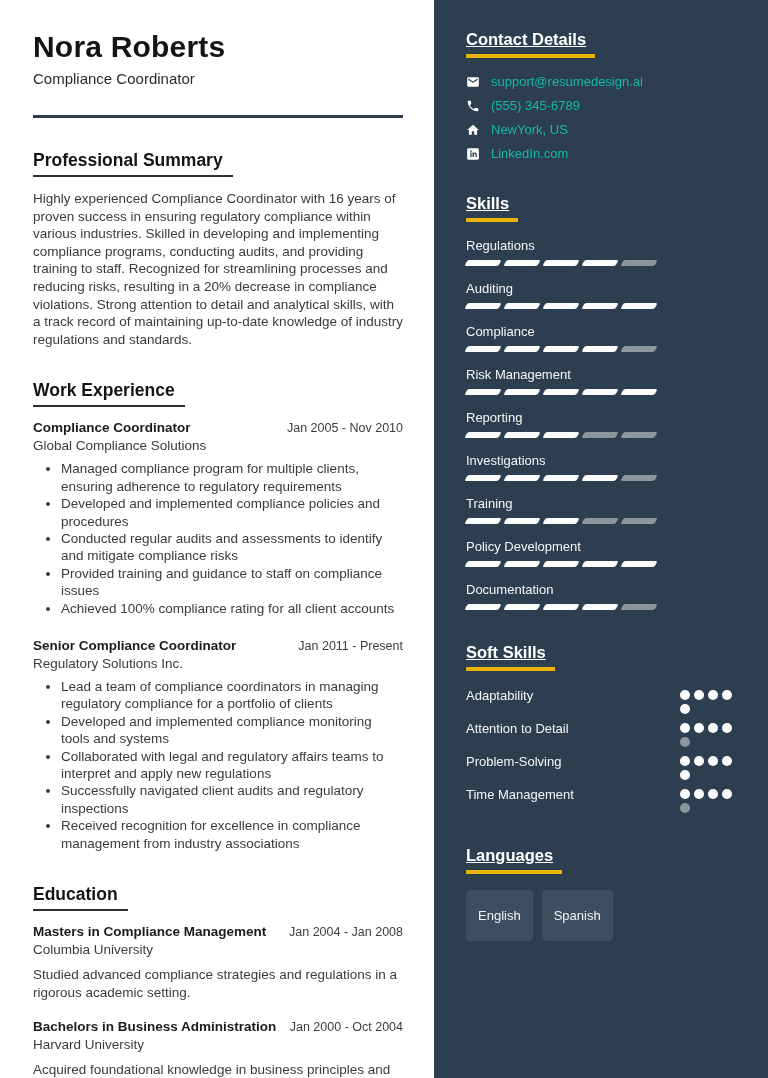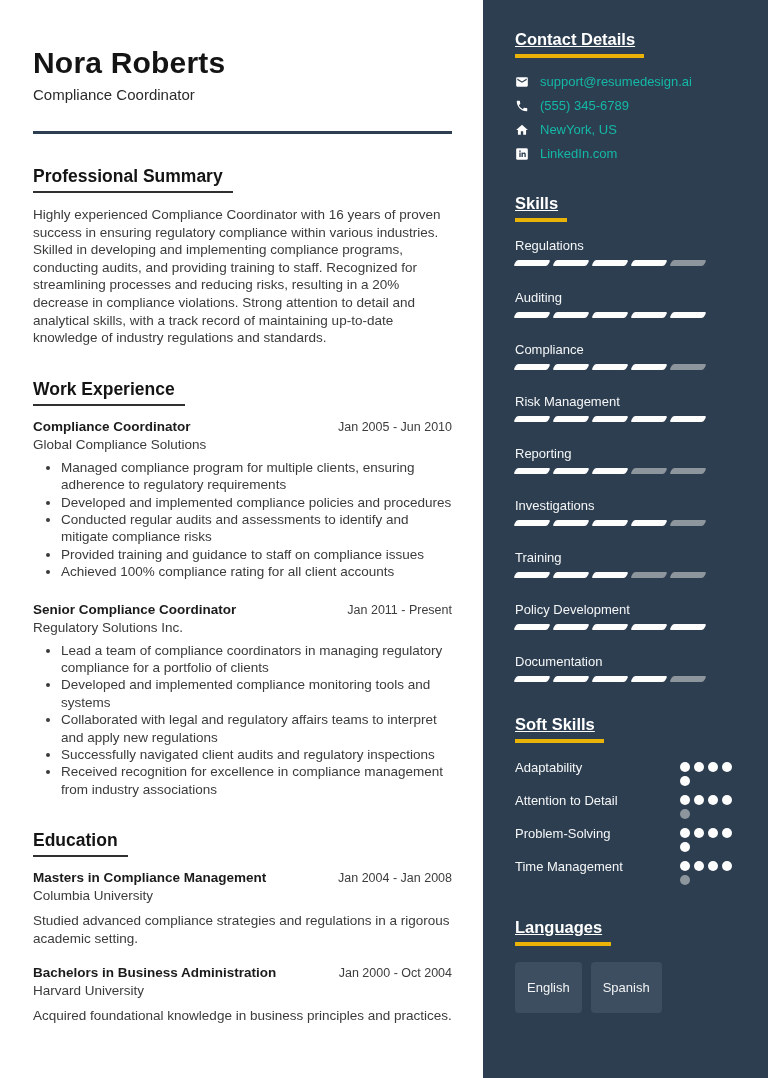--- a/index.html
+++ b/index.html
@@ -5,21 +5,21 @@
   * { box-sizing: border-box; }
   html,body { margin:0; padding:0; background:#e7e7e7; }
   .page {
     width:768px; height:1078px; margin:0 auto; background:#ffffff;
     display:flex; overflow:hidden;
     font-family:"Liberation Sans","DejaVu Sans",sans-serif;
     color:#3a3a3a;
   }
 
   
-  .main { width:483px; padding:46px 31px 24px 33px; }
+  .main { width:434px; padding:30px 31px 24px 33px; }
   .name { margin:0; font-size:30px; line-height:34px; font-weight:700; color:#141414; letter-spacing:.2px; }
   .job-subtitle { margin-top:6px; font-size:15px; color:#2a2a2a; }
   .head-divider { height:3px; background:#2d3e50; margin-top:28px; }
 
   .main-section { margin-top:32px; }
   .main-h { margin:0 0 13px 0; font-size:17.5px; font-weight:700; color:#141414; }
   .main-h .hline { display:inline-block; border-bottom:2px solid #30302f; padding:0 10px 4px 0; }
 
   .body-text { margin:0; font-size:13.5px; line-height:17.6px; color:#3b3b3b; }
 
@@ -36,21 +36,21 @@
   
   .sidebar { flex:1; background:#2d3e50; color:#fff; padding:30px 30px 30px 32px; }
   .side-section + .side-section { margin-top:33px; }
   .side-h { margin:0 0 16px 0; font-size:16.5px; font-weight:700; color:#fff; }
   .side-h .hline { display:inline-block; border-bottom:4px solid #eab308; padding:0 9px 5px 0;text-decoration:underline; }
 
   .contact-item { display:flex; align-items:center; gap:11px; margin-bottom:9px; font-size:13px; color:#14b8a6; }
   .cicon { width:14px; height:14px; flex:0 0 14px; display:inline-flex; }
   .cicon svg { width:14px; height:14px; }
 
-  .skill { margin-bottom:24px; }
+  .skill { margin-bottom:15px; }
   .skill-name { font-size:13px; line-height:15px; margin-bottom:7px; color:#f5f6f7; }
   .bar { display:flex; gap:5px; }
   .seg { width:34px; height:6px; border-radius:2px; transform:skewX(-28deg); }
   .seg.on { background:#fdfdfd; }
   .seg.off { background:#8d959d; }
 
   .soft-row { display:flex; align-items:flex-start; margin-bottom:6px; }
   .soft-name { flex:1; font-size:13px; line-height:17px; color:#f5f6f7; }
   .dots { width:58px; display:flex; flex-wrap:wrap; gap:4px; padding-top:3px; }
   .dot { width:10px; height:10px; border-radius:50%; }
@@ -76,21 +76,21 @@
       <p class="body-text">Highly experienced Compliance Coordinator with 16 years of proven success in ensuring regulatory compliance within various industries. Skilled in developing and implementing compliance programs, conducting audits, and providing training to staff. Recognized for streamlining processes and reducing risks, resulting in a 20% decrease in compliance violations. Strong attention to detail and analytical skills, with a track record of maintaining up-to-date knowledge of industry regulations and standards.</p>
     </div>
 
     <div class="main-section">
       <h2 class="main-h"><span class="hline">Work Experience</span></h2>
       <div>
 
           <div class="job">
             <div class="entry-head">
               <span class="entry-title">Compliance Coordinator</span>
-              <span class="entry-date">Jan 2005 - Jun 2010</span>
+              <span class="entry-date">Jan 2005 - Nov 2010</span>
             </div>
             <div class="entry-org">Global Compliance Solutions</div>
             <ul class="bullets">
 
             <li>Managed compliance program for multiple clients, ensuring adherence to regulatory requirements</li>
               <li>Developed and implemented compliance policies and procedures</li>
               <li>Conducted regular audits and assessments to identify and mitigate compliance risks</li>
               <li>Provided training and guidance to staff on compliance issues</li>
               <li>Achieved 100% compliance rating for all client accounts</li>
             </ul>

